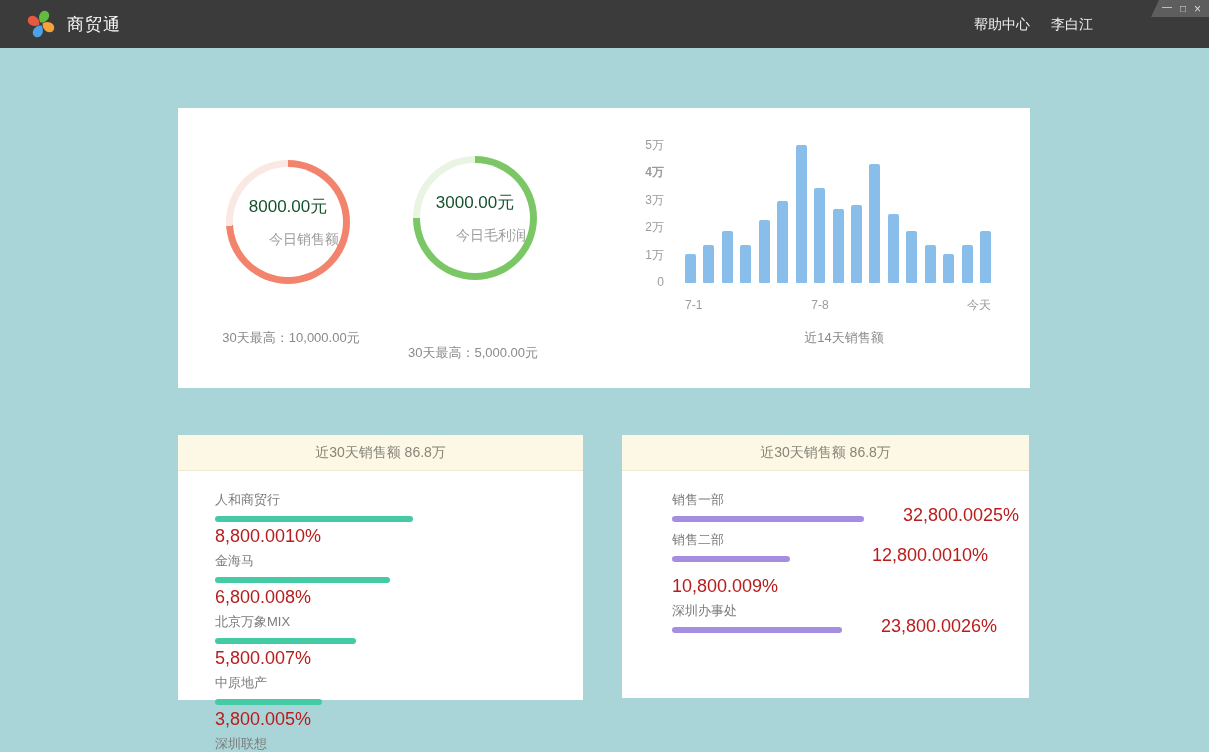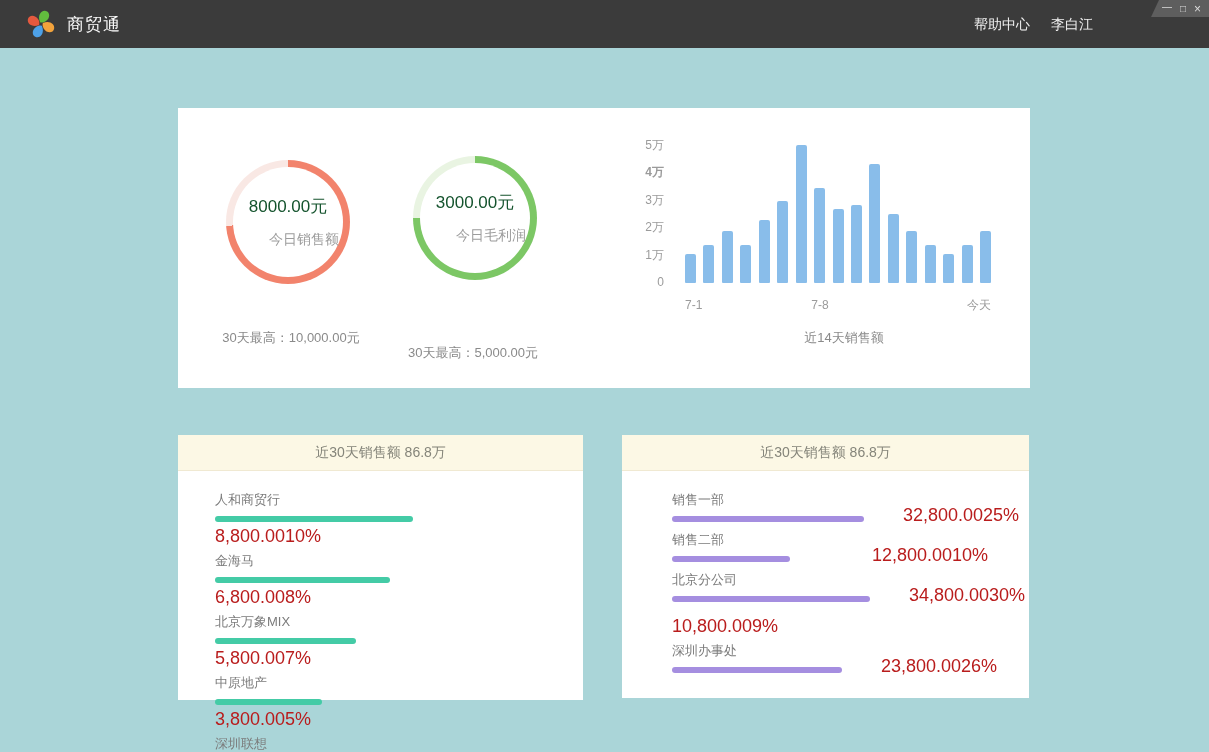--- a/index.html
+++ b/index.html
@@ -210,30 +210,20 @@
         <div class="rank-info">
           <div class="rank-name">销售二部</div>
           <div class="rank-bar" style="width: 118px; background: rgb(165, 142, 224);"></div>
         </div>
         <div class="rank-values">
           <span class="rank-amount">12,800.00</span>
           <span class="rank-pct">10%</span>
         </div>
       </div>
       <div class="rank-row">
-        <div class="rank-info">
-          <div class="rank-name">北京分公司</div>
-          <div class="rank-bar" style="width: 198px; background: rgb(165, 142, 224);"></div>
-        </div>
-        <div class="rank-values">
-          <span class="rank-amount">34,800.00</span>
-          <span class="rank-pct">30%</span>
-        </div>
-      </div>
-      <div class="rank-row">
         <div class="rank-values">
           <span class="rank-amount">10,800.00</span>
           <span class="rank-pct">9%</span>
         </div>
       </div>
       <div class="rank-row">
         <div class="rank-info">
           <div class="rank-name">深圳办事处</div>
           <div class="rank-bar" style="width: 170px; background: rgb(165, 142, 224);"></div>
         </div>

